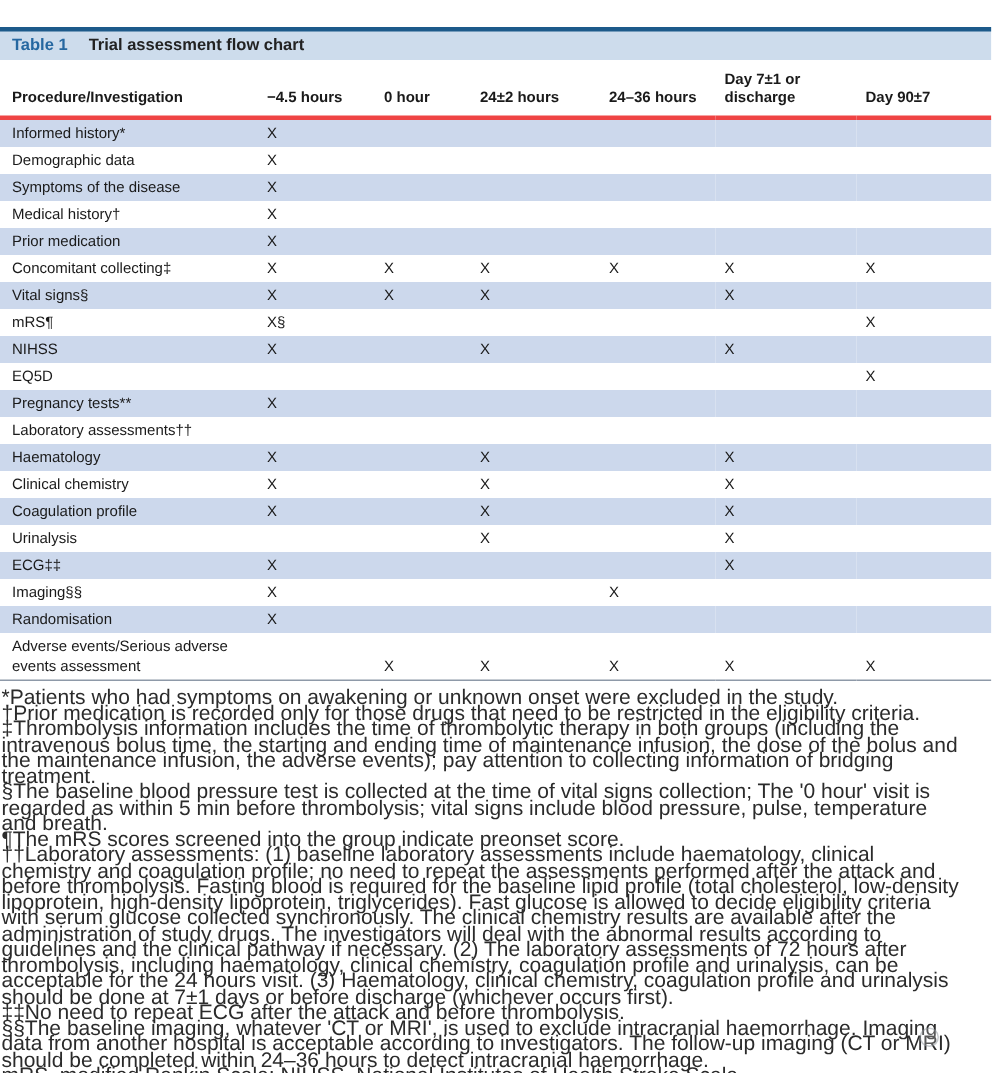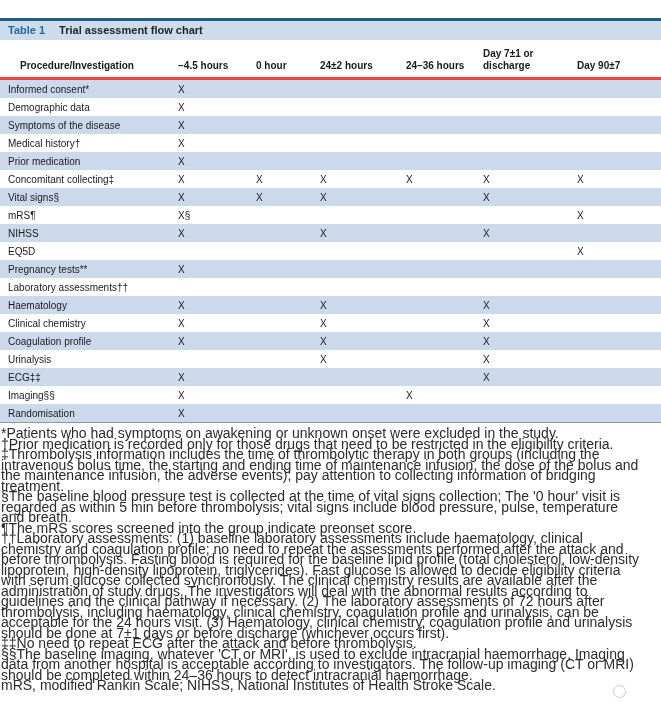--- a/index.html
+++ b/index.html
@@ -42,21 +42,21 @@
     padding: 2px 0 3px 6px;
     line-height: 12px;
   }
   thead tr.grp th.lined { border-bottom: 1px solid #3a3a3a; }
   thead tr.cols th {
     font-weight: bold;
     padding: 4px 0 5px 6px;
     line-height: 12px;
     border-bottom: 3px solid #ef4444;
   }
-  thead tr.cols th.proc { padding-left: 20px; }
+  thead tr.cols th.proc { padding-left: 8px; }
   tbody td {
     padding: 2.5px 0 2.5px 6px;
     line-height: 13px;
     vertical-align: top;
   }
   tbody td.lbl { padding-left: 8px; }
   tbody tr:nth-of-type(odd) { background: #ccd8ec; }
   tbody tr:last-of-type td { border-bottom: 1px solid #8e99a8; }
   
   .footnotes {
@@ -120,21 +120,21 @@
         <th>0 hour</th>
         <th>24±2 hours</th>
         <th>24–36 hours</th>
         <th>Day 7±1 or discharge</th>
         <th>Day 90±7</th>
       </tr>
     </thead>
     <tbody>
 
         <tr>
-          <td class="lbl">Informed consent*</td>
+          <td class="lbl">Informed history*</td>
           <td>X</td>
           <td></td>
           <td></td>
           <td></td>
           <td></td>
           <td></td>
         </tr>
 
         <tr>
           <td class="lbl">Demographic data</td>
@@ -311,20 +311,29 @@
           <td class="lbl">Randomisation</td>
           <td>X</td>
           <td></td>
           <td></td>
           <td></td>
           <td></td>
           <td></td>
         </tr>
 
 
+        <tr>
+          <td class="lbl">Adverse events/Serious adverse events assessment</td>
+          <td></td>
+          <td>X</td>
+          <td>X</td>
+          <td>X</td>
+          <td>X</td>
+          <td>X</td>
+        </tr>
       </tbody>
   </table>
 
   <div class="footnotes">
 
       <div class="fn">*Patients who had symptoms on awakening or unknown onset were excluded in the study.</div>
 
       <div class="fn">†Prior medication is recorded only for those drugs that need to be restricted in the eligibility criteria.</div>
 
       <div class="fn">‡Thrombolysis information includes the time of thrombolytic therapy in both groups (including the intravenous bolus time, the starting and ending time of maintenance infusion, the dose of the bolus and the maintenance infusion, the adverse events); pay attention to collecting information of bridging treatment.</div>

